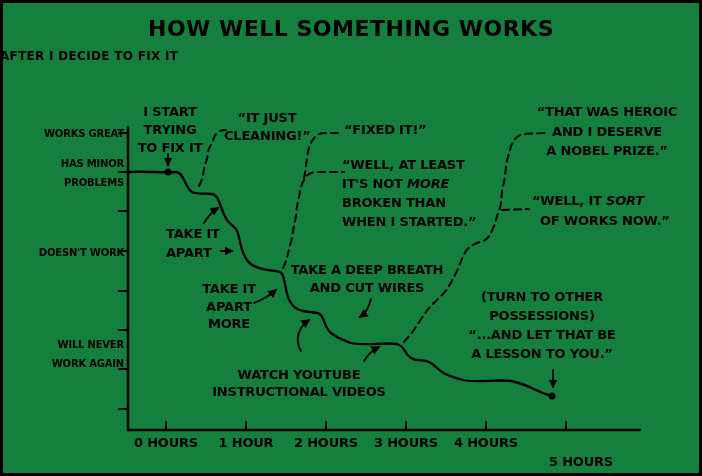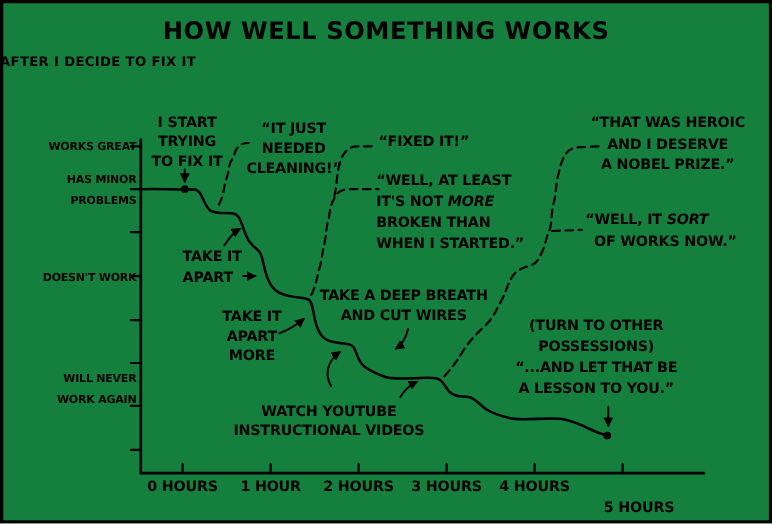--- a/index.html
+++ b/index.html
@@ -85,21 +85,20 @@
   <div class="lbl xlab" style="left:536px;margin-top:19px;">5 HOURS</div>
 
   <div class="lbl ctr" style="left:134px;top:103px;width:72px;">
     <div>I START</div>
     <div>TRYING</div>
     <div>TO FIX IT</div>
   </div>
 
   <div class="lbl ctr" style="left:224px;top:109px;width:86px;">
     <div>“IT JUST</div>
-    <div>NEEDED</div>
     <div>CLEANING!”</div>
   </div>
 
   <div class="lbl" style="left:344px;top:121px;">“FIXED IT!”</div>
 
   <div class="lbl" style="left:342px;top:155px;line-height:19px;">
     <div>“WELL, AT LEAST</div>
     <div><span>IT'S NOT </span><i>MORE</i></div>
     <div>BROKEN THAN</div>
     <div>WHEN I STARTED.”</div>

